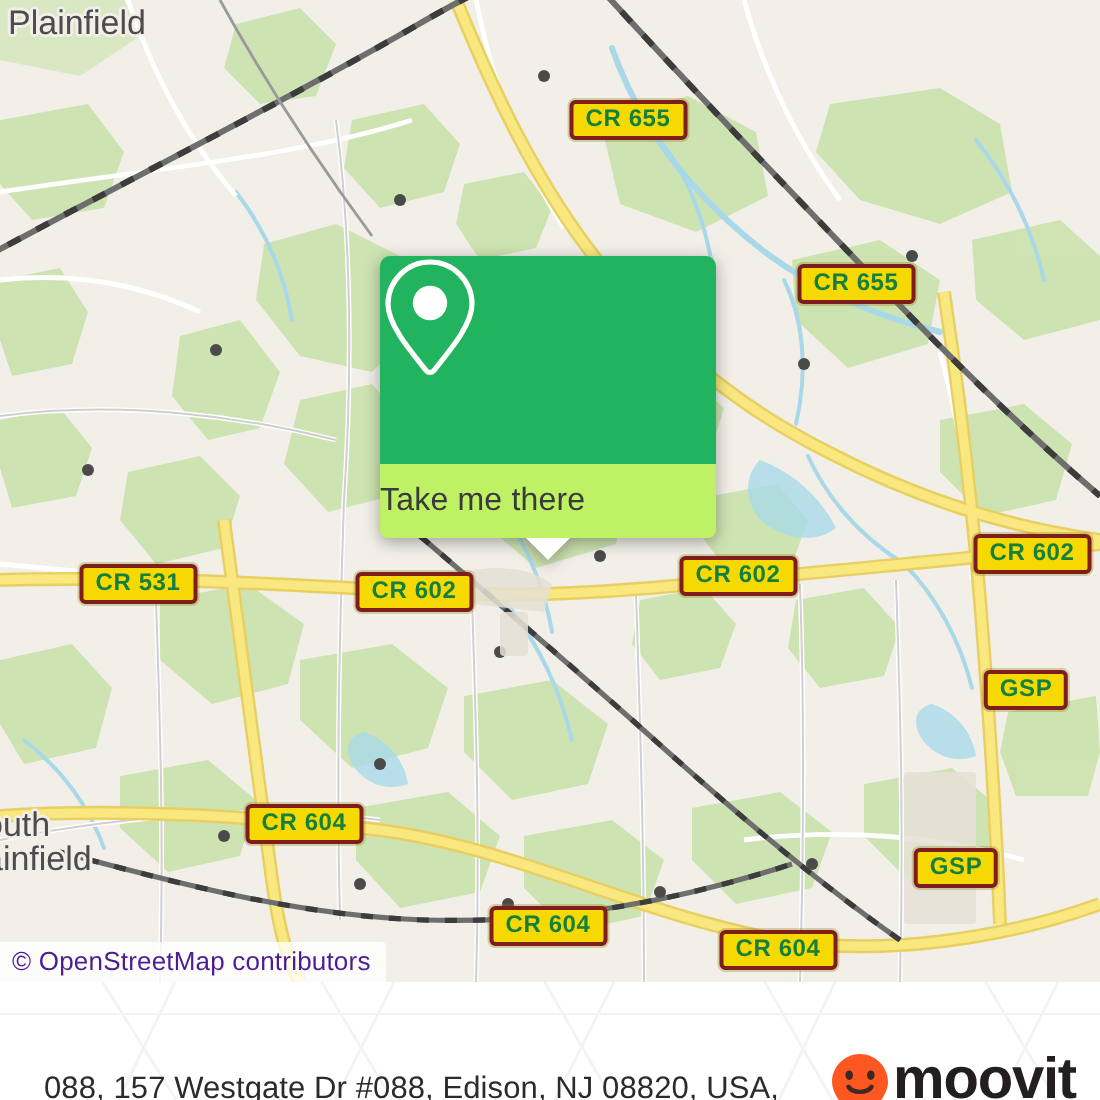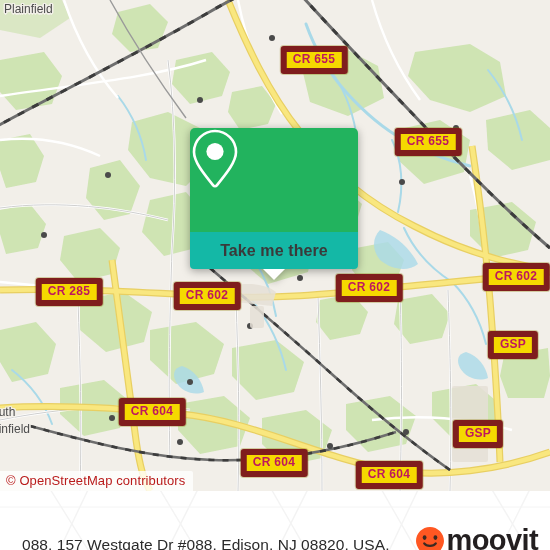--- a/index.html
+++ b/index.html
@@ -15,74 +15,73 @@
     position:absolute;left:0;top:0;width:550px;height:491px;
     background:#f2efe9;overflow:hidden;
   }
   #map svg{position:absolute;left:0;top:0;}
 
   
   #attrib{
     position:absolute;left:0;bottom:0;
     background:rgba(255,255,255,0.78);
     padding:2px 8px 3px 6px;
-    font-size:13px;color:#b91c1c;
+    font-size:13px;color:#4c1d95;
     letter-spacing:.1px;
     white-space:nowrap;
     border-top-right-radius:2px;
     margin-top:19px;
   }
 
   
   .shield{
     position:absolute;
     background:#f5d900;
-    border:6px solid #7f1d1d;
+    border:2px solid #7f1d1d;
     border-radius:3px;
-    color:#be185d;
+    color:#15803d;
     font-size:12px;
     font-weight:bold;
     letter-spacing:.3px;
     padding:1px 6px 2px 6px;
     line-height:13px;
     white-space:nowrap;
     box-shadow:0 0 0 1px rgba(140,120,0,.30);
     transform:translate(-50%,-50%);
   }
 
   
   .place{
     position:absolute;
     color:#4c4c4c;
-    font-size:12px;
+    font-size:17px;
     white-space:nowrap;
     text-shadow:
       -1.5px 0 #f2efe9, 1.5px 0 #f2efe9, 0 -1.5px #f2efe9, 0 1.5px #f2efe9,
       -1px -1px #f2efe9, 1px -1px #f2efe9, -1px 1px #f2efe9, 1px 1px #f2efe9;
   }
   .place.two{line-height:17px;}
 
   
   #callout{
     position:absolute;left:190px;top:128px;width:168px;
     filter:drop-shadow(0 2px 4px rgba(0,0,0,.34));
   }
   #callout-green{
     background:#22b35e;
     height:104px;
     border-top-left-radius:5px;border-top-right-radius:5px;
     display:flex;align-items:center;justify-content:center;
   }
   #callout-foot{
-    background:#14b8a6;
+    background:#bef264;
     height:37px;
     border-bottom-left-radius:4px;border-bottom-right-radius:4px;
-    display:flex;align-items:center;justify-content:center;
+    display:flex;align-items:center;justify-content:flex-start;
     position:relative;
-    font-weight:bold;
   }
   #callout-label{
     font-size:16px;color:#3a3a3a;letter-spacing:.1px;
   }
   #callout-tail{
     position:absolute;left:50%;bottom:-11px;
     margin-left:-11px;
     width:0;height:0;
     border-left:11px solid transparent;
     border-right:11px solid transparent;
@@ -270,21 +269,21 @@
     <div class="place" style="left:4px;top:2px;">
       <span>Plainfield</span>
     </div>
     <div class="place two" style="left:-8px;top:404px;">
       <div>outh</div>
       <div>ainfield</div>
     </div>
 
     <div class="shield" style="left:314px;top:60px;"><span>CR 655</span></div>
     <div class="shield" style="left:428px;top:142px;"><span>CR 655</span></div>
-    <div class="shield" style="left:69px;top:292px;"><span>CR 285</span></div>
+    <div class="shield" style="left:69px;top:292px;"><span>CR 531</span></div>
     <div class="shield" style="left:207px;top:296px;"><span>CR 602</span></div>
     <div class="shield" style="left:369px;top:288px;"><span>CR 602</span></div>
     <div class="shield" style="left:516px;top:277px;"><span>CR 602</span></div>
     <div class="shield" style="left:513px;top:345px;"><span>GSP</span></div>
     <div class="shield" style="left:152px;top:412px;"><span>CR 604</span></div>
     <div class="shield" style="left:274px;top:463px;"><span>CR 604</span></div>
     <div class="shield" style="left:389px;top:475px;"><span>CR 604</span></div>
     <div class="shield" style="left:478px;top:434px;"><span>GSP</span></div>
 
     <div id="callout">

